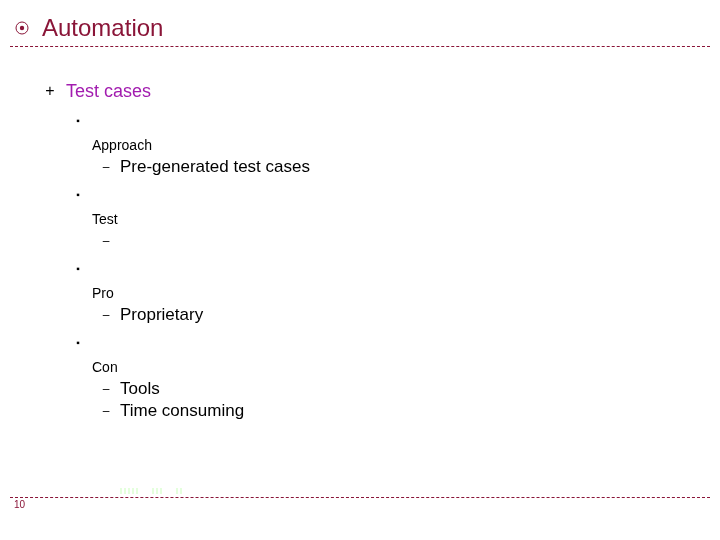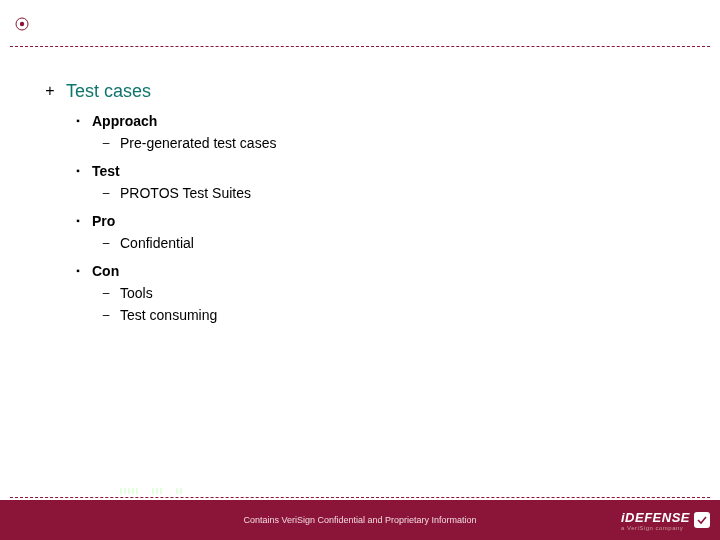--- a/index.html
+++ b/index.html
@@ -10,29 +10,29 @@
   .title-row { position: absolute; top: 14px; left: 0; right: 0; display: flex; align-items: center; }
   .title-bullet { width: 20px; height: 20px; margin-left: 12px; margin-right: 10px; display: flex; align-items: center; justify-content: center; }
   .title-bullet svg { width: 14px; height: 14px; }
   .title-text { font-size: 24px; color: #8a1538; font-weight: 400; }
   .title-dash { position: absolute; top: 46px; left: 10px; right: 10px; border-top: 1px dashed #8a1538; }
 
   
   .content { position: absolute; top: 80px; left: 42px; right: 30px; }
   .lvl1 { display: flex; align-items: flex-start; margin-bottom: 10px; }
   .lvl1 .bul { width: 16px; text-align: center; font-size: 16px; color: #000; margin-right: 8px; line-height: 22px; }
-  .lvl1 .txt { font-size: 18px; color: #0f766e; line-height: 22px; }
+  .lvl1 .txt { font-size: 18px; color: #a21caf; line-height: 22px; }
 
   .lvl2 { display: flex; align-items: flex-start; margin-left: 30px; margin-top: 10px; margin-bottom: 4px; }
   .lvl2 .bul { width: 12px; text-align: center; font-size: 10px; color: #000; margin-right: 8px; line-height: 18px; }
-  .lvl2 .txt { font-size: 14px; color: #000; font-weight: bold; line-height: 18px; }
+  .lvl2 .txt { font-size: 14px; color: #000; font-weight: normal; line-height: 18px; margin-top: 24px; }
 
   .lvl3 { display: flex; align-items: flex-start; margin-left: 58px; margin-top: 4px; margin-bottom: 2px; }
   .lvl3 .bul { width: 12px; text-align: center; font-size: 12px; color: #000; margin-right: 8px; line-height: 18px; }
-  .lvl3 .txt { font-size: 14px; color: #000; line-height: 18px; }
+  .lvl3 .txt { font-size: 17px; color: #000; line-height: 18px; }
 
   
   .footer-dash { position: absolute; left: 10px; right: 10px; bottom: 42px; border-top: 1px dashed #8a1538; }
   .footer-bar { position: absolute; left: 0; right: 0; bottom: 0; height: 40px; background: #8a1538; display: flex; align-items: center; }
   .page-num { position: absolute; left: 14px; bottom: 30px; font-size: 10px; color: #8a1538; }
   .conf-text { width: 100%; text-align: center; font-size: 9px; color: #f2d9e0; }
   .logo { position: absolute; right: 10px; bottom: 4px; width: 130px; height: 32px; display: flex; align-items: center; justify-content: flex-end; }
   .logo-text { color: #fff; font-size: 13px; font-weight: bold; letter-spacing: 0.5px; font-style: italic; }
   .logo-sub { color: #c99; font-size: 6px; letter-spacing: 0.5px; }
   .logo-badge { width: 16px; height: 16px; background: #fff; border-radius: 3px; margin-left: 4px; display: inline-flex; align-items: center; justify-content: center; }
@@ -48,20 +48,21 @@
 
 <div class="slide">
 
   <div class="title-row">
     <span class="title-bullet">
       <svg viewBox="0 0 14 14">
           <circle cx="7" cy="7" r="6" fill="none" stroke="#8a1538" stroke-width="1"></circle>
           <circle cx="7" cy="7" r="2.2" fill="#8a1538"></circle>
         </svg>
     </span>
+    <span class="title-text">Automation</span>
   </div>
   <div class="title-dash"></div>
 
   <div class="content">
     <div class="lvl1">
       <span class="bul">+</span>
       <span class="txt">Test cases</span>
     </div>
 
     <div class="lvl2">
@@ -72,43 +73,42 @@
       <span class="bul">–</span>
       <span class="txt">Pre-generated test cases</span>
     </div>
 
     <div class="lvl2">
       <span class="bul">▪</span>
       <span class="txt">Test</span>
     </div>
     <div class="lvl3">
       <span class="bul">–</span>
-      <span class="txt">PROTOS Test Suites</span>
     </div>
 
     <div class="lvl2">
       <span class="bul">▪</span>
       <span class="txt">Pro</span>
     </div>
     <div class="lvl3">
       <span class="bul">–</span>
-      <span class="txt">Confidential</span>
+      <span class="txt">Proprietary</span>
     </div>
 
     <div class="lvl2">
       <span class="bul">▪</span>
       <span class="txt">Con</span>
     </div>
     <div class="lvl3">
       <span class="bul">–</span>
       <span class="txt">Tools</span>
     </div>
     <div class="lvl3">
       <span class="bul">–</span>
-      <span class="txt">Test consuming</span>
+      <span class="txt">Time consuming</span>
     </div>
   </div>
 
   <div class="ticks">
     <div class="grp">
         <span class="t"></span>
         <span class="t"></span>
         <span class="t"></span>
         <span class="t"></span>
         <span class="t"></span>
@@ -119,28 +119,14 @@
         <span class="t"></span>
       </div>
     <div class="grp">
         <span class="t"></span>
         <span class="t"></span>
       </div>
   </div>
 
   <span class="page-num">10</span>
   <div class="footer-dash"></div>
-  <div class="footer-bar">
-    <span class="conf-text">Contains VeriSign Confidential and Proprietary Information</span>
-    <div class="logo">
-      <div>
-        <div class="logo-text">iDEFENSE</div>
-        <div class="logo-sub">a VeriSign company</div>
-      </div>
-      <span class="logo-badge">
-        <svg viewBox="0 0 10 10">
-            <path d="M1 5 L4 8 L9 2" fill="none" stroke="#8a1538" stroke-width="1.6"></path>
-          </svg>
-      </span>
-    </div>
-  </div>
 
 </div>
 
 </body></html>

